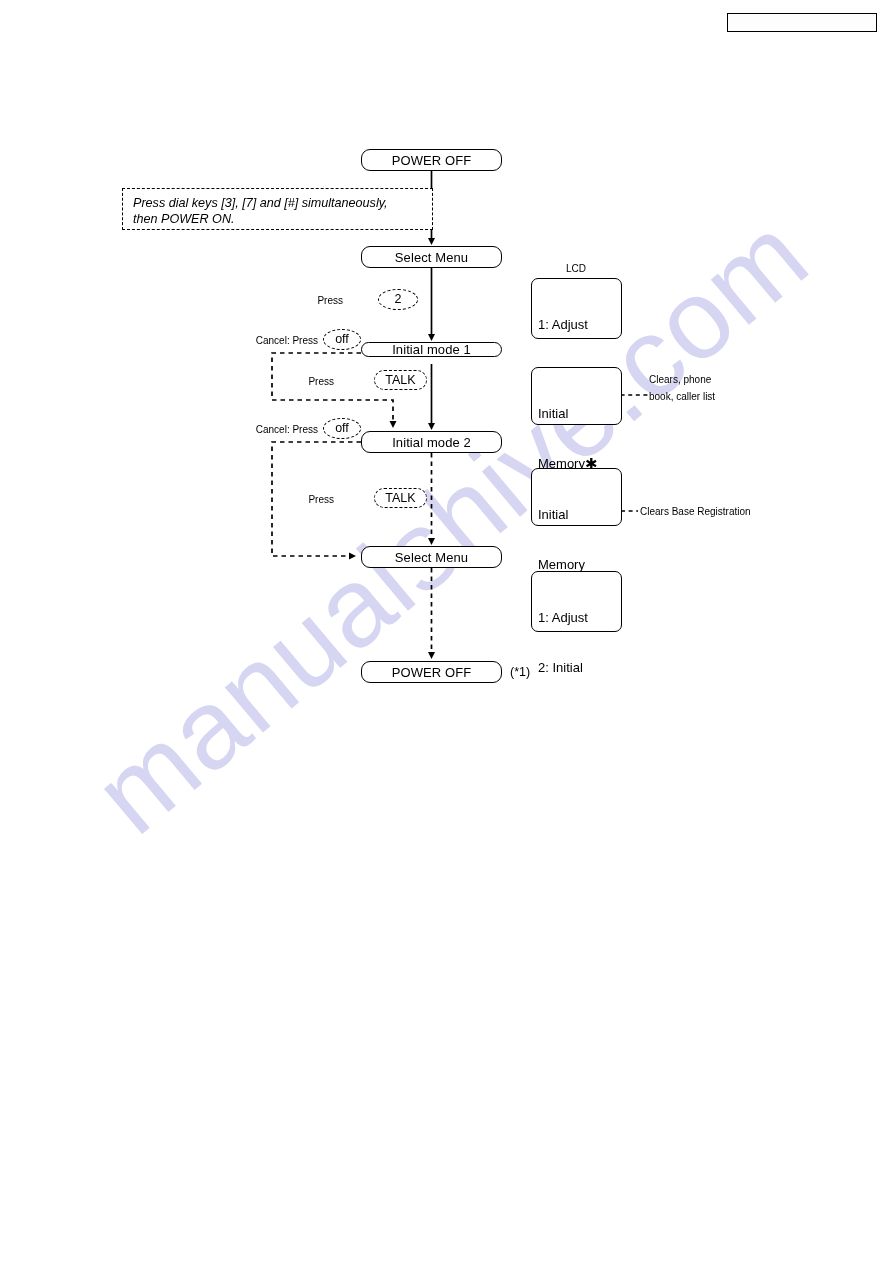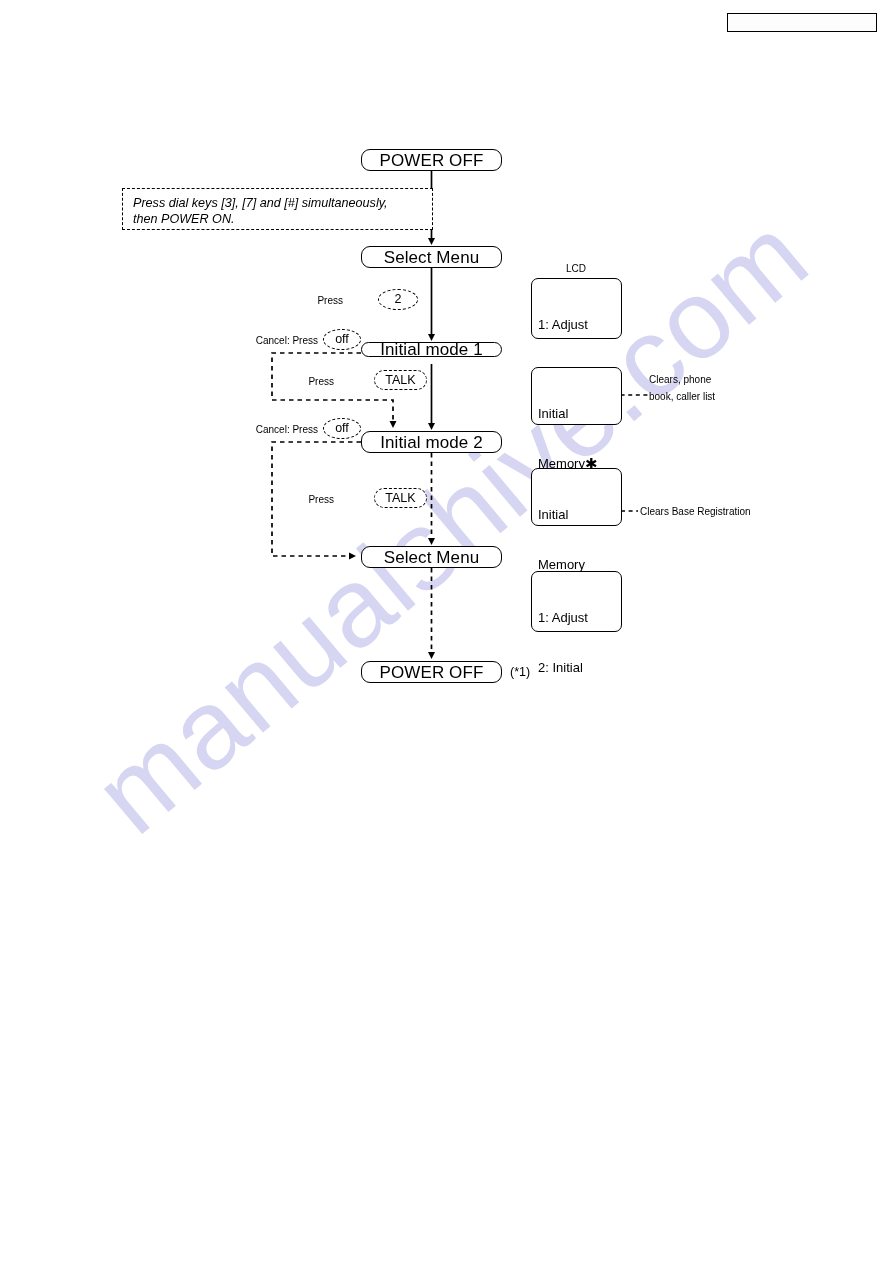--- a/index.html
+++ b/index.html
@@ -67,21 +67,21 @@
   
   .node {
     position: absolute;
     box-sizing: border-box;
     border: 1.6px solid #000;
     border-radius: 9px;
     background: #ffffff;
     display: flex;
     align-items: center;
     justify-content: center;
-    font-size: 17px;
+    font-size: 13px;
     line-height: 1;
     letter-spacing: 0.1px;
     z-index: 4;
     white-space: nowrap;
   }
 
   
   .note-box {
     position: absolute;
     box-sizing: border-box;

